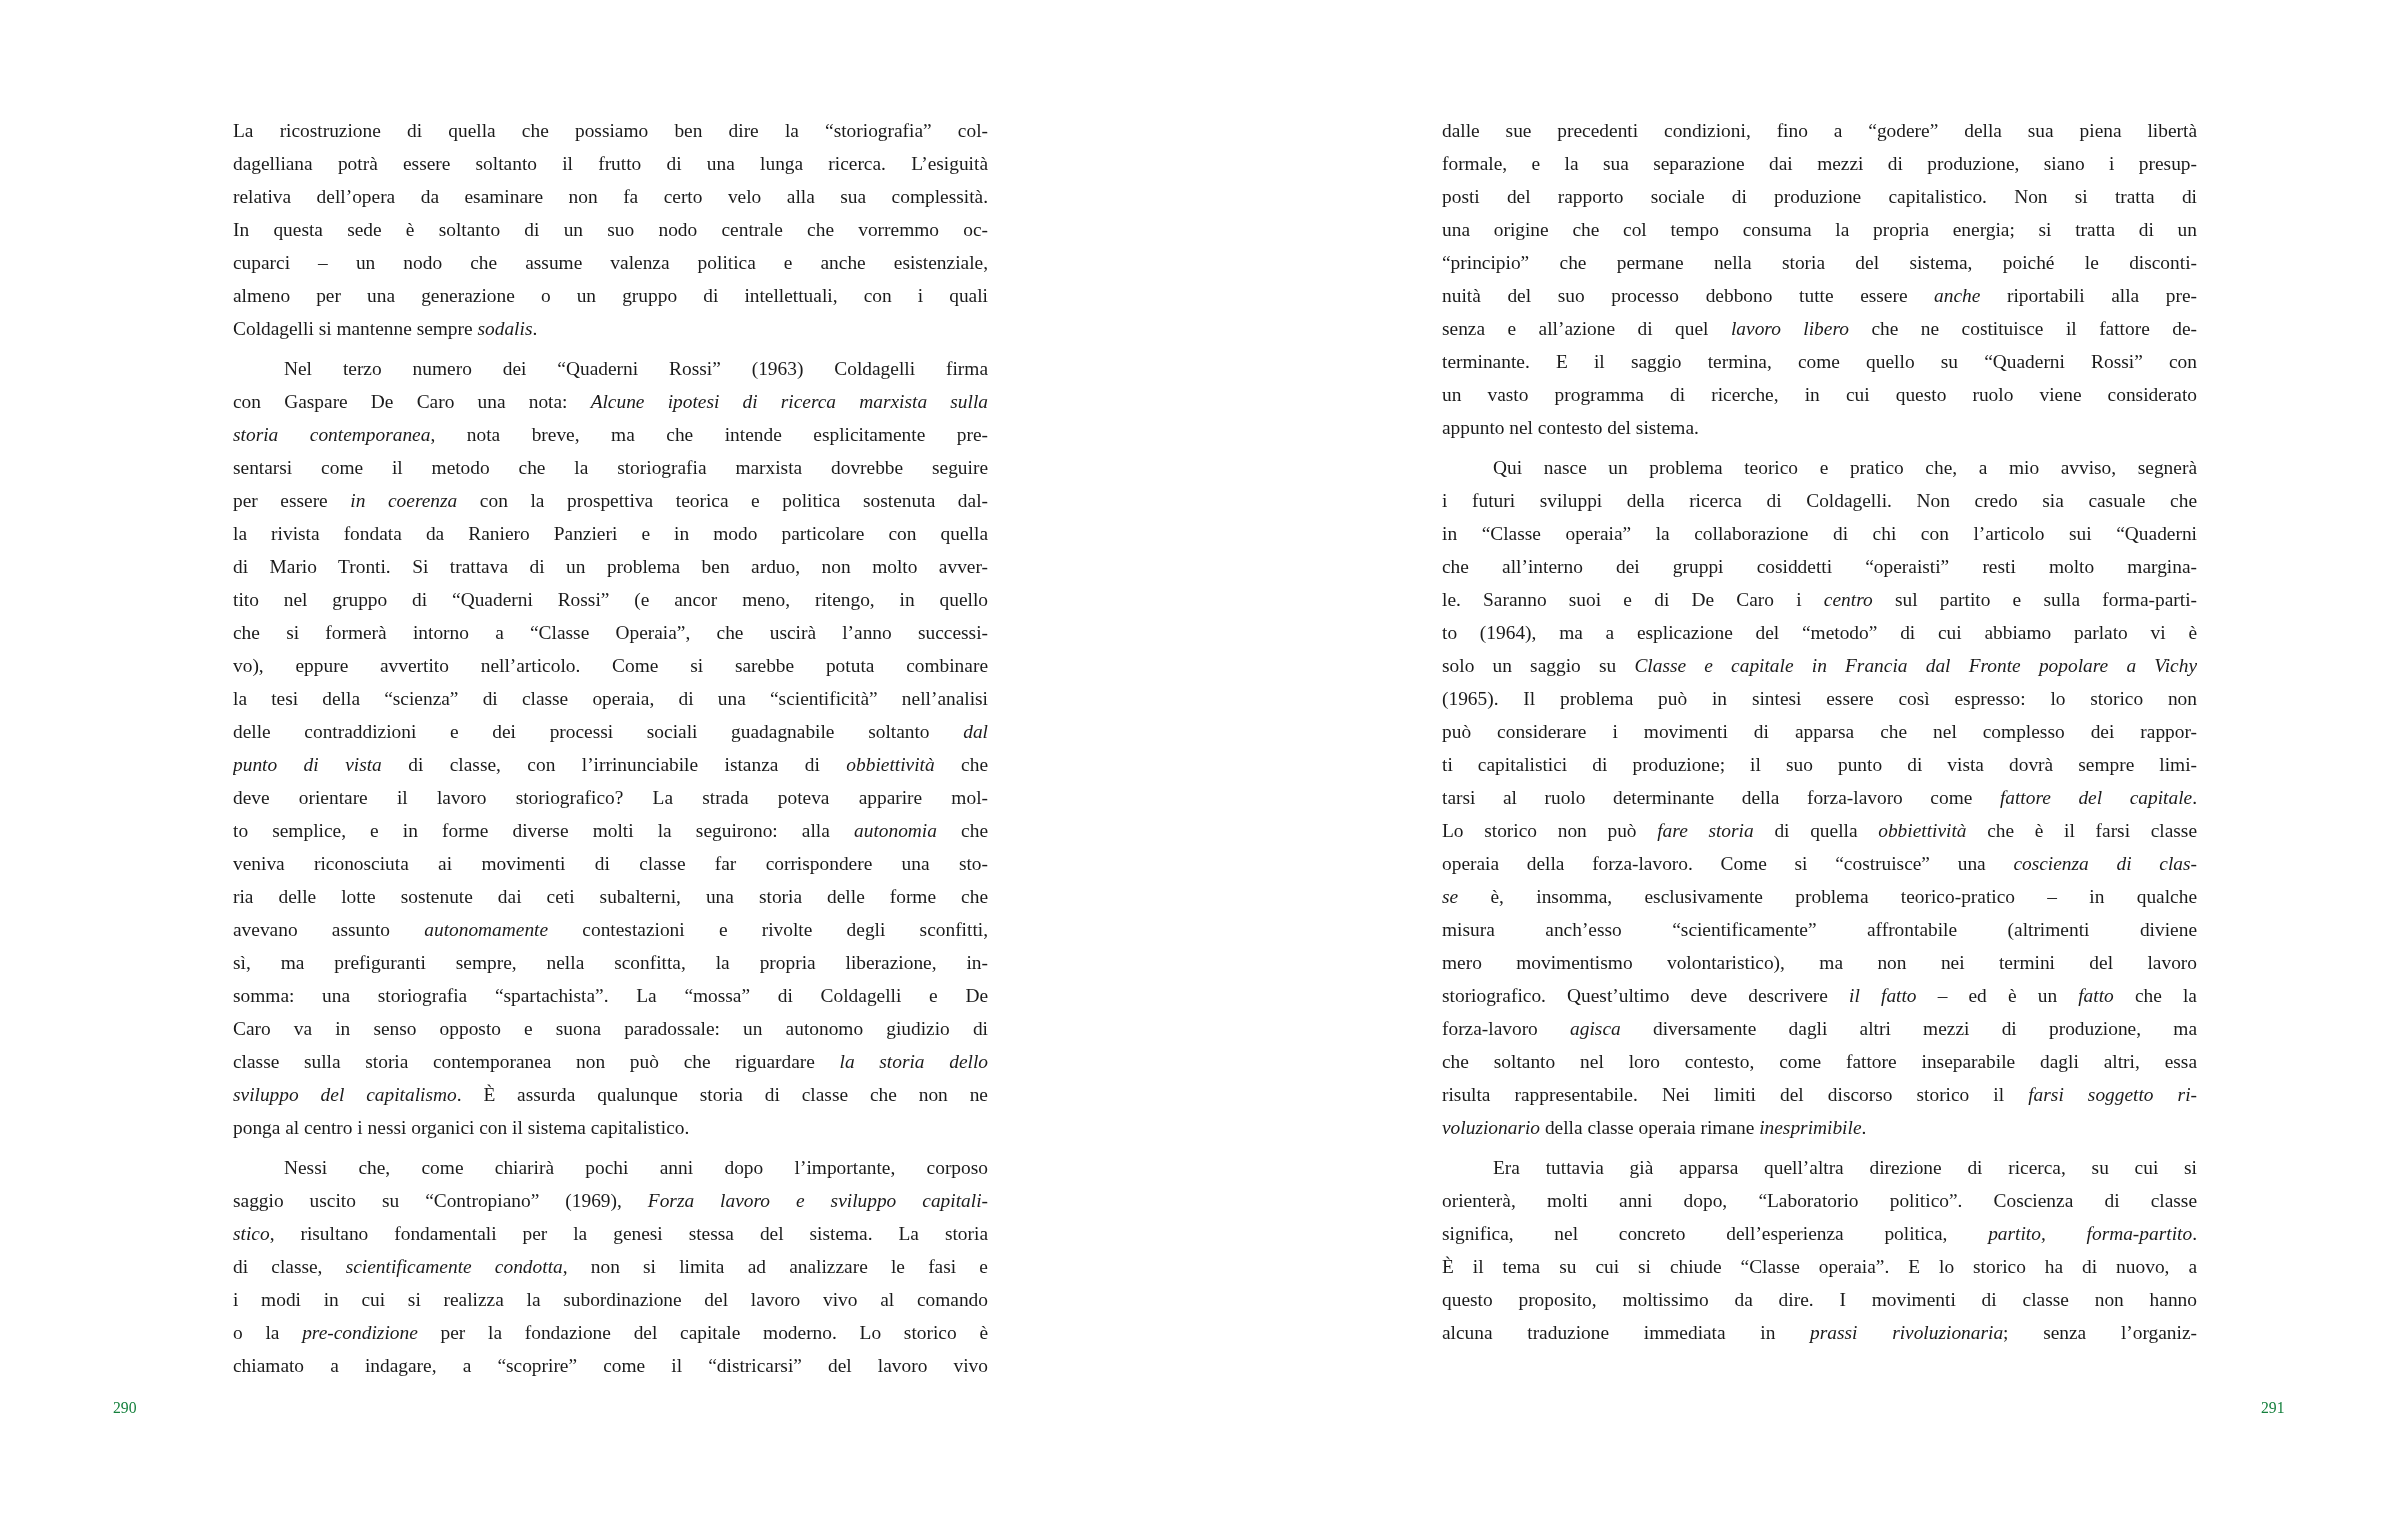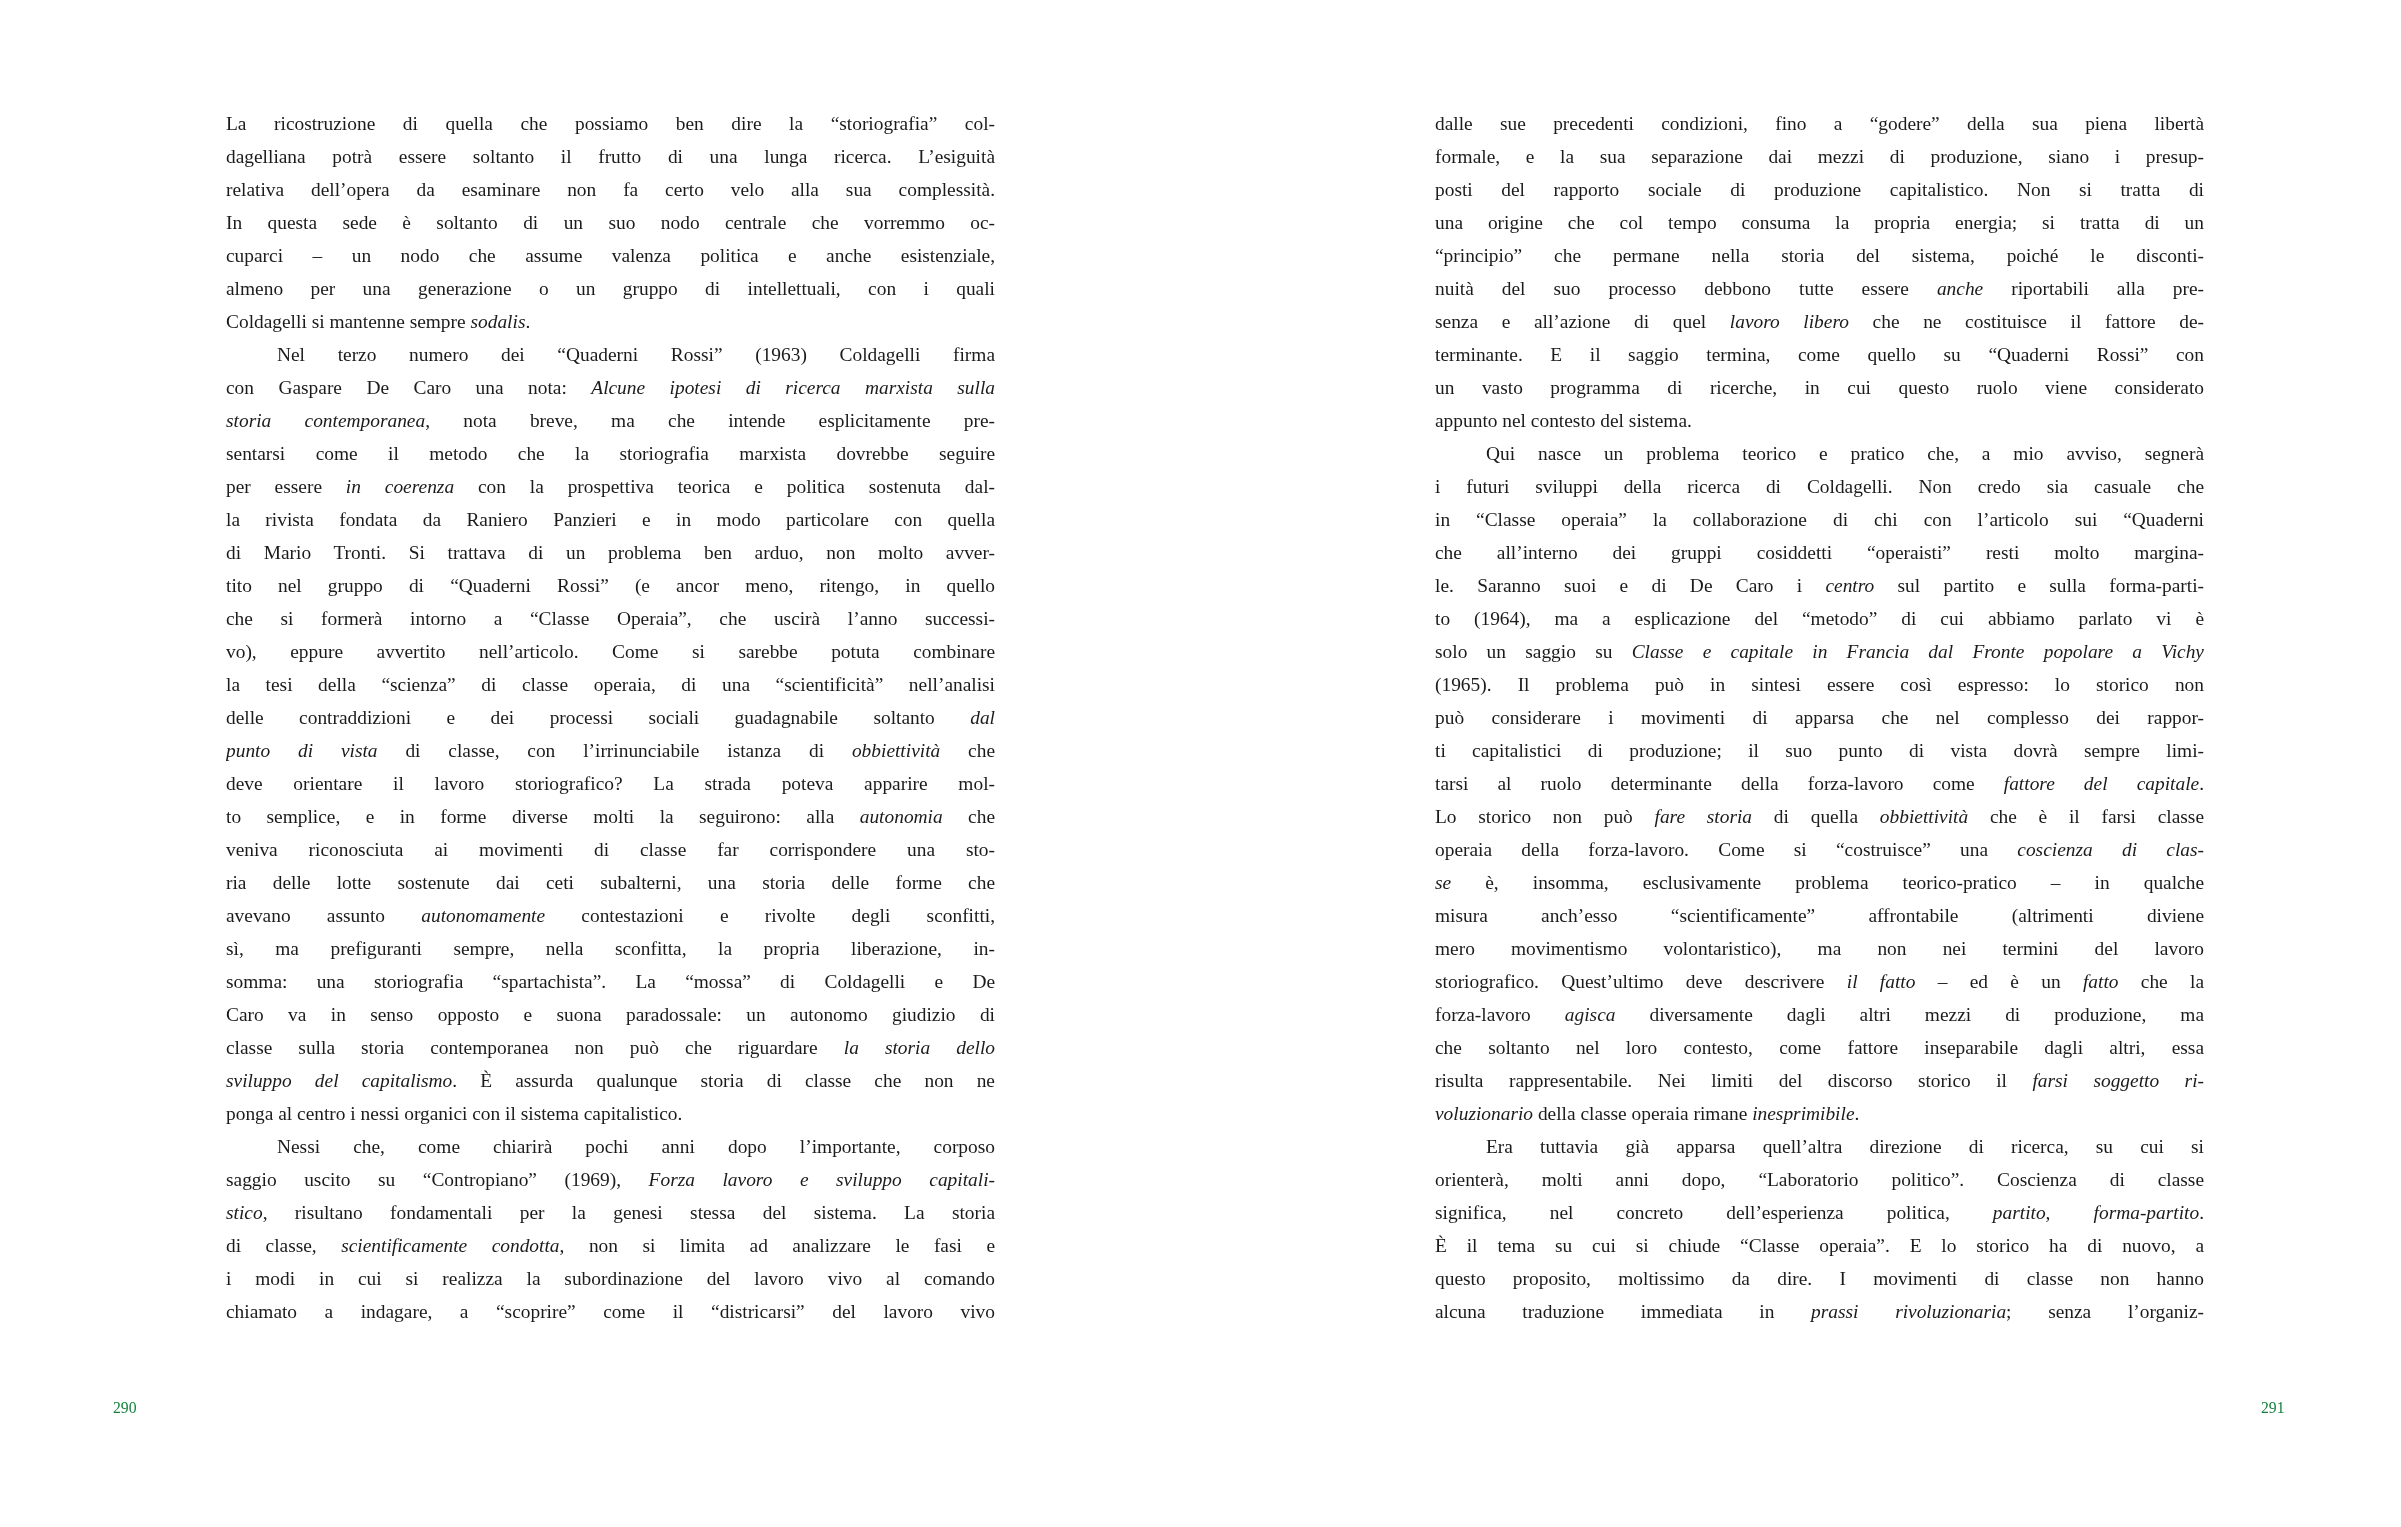--- a/index.html
+++ b/index.html
@@ -19,21 +19,21 @@
   .page-body {
     position: absolute;
     top: 107px;
     width: 769px;
     font-size: 19.4px;
     line-height: 33px;
   }
   .page-body.left  { left: 226px; }
   .page-body.right { left: 1435px; }
 
-  .para { margin: 0; padding: 0; }
+  .para { margin: 7px; padding: 0; }
 
   .line {
     height: 33px;
     overflow: hidden;
     text-align: justify;
     text-align-last: justify;
     white-space: normal;
   }
   .line.lastline {
     text-align: left;
@@ -93,20 +93,21 @@
         <div class="line">classe sulla storia contemporanea non può che riguardare <i>la storia dello</i></div>
         <div class="line"><i>sviluppo del capitalismo</i>. È assurda qualunque storia di classe che non ne</div>
         <div class="line lastline">ponga al centro i nessi organici con il sistema capitalistico.</div>
       </div>
       <div class="para indent">
         <div class="line">Nessi che, come chiarirà pochi anni dopo l’importante, corposo</div>
         <div class="line">saggio uscito su “Contropiano” (1969), <i>Forza lavoro e sviluppo capitali-</i></div>
         <div class="line"><i>stico</i>, risultano fondamentali per la genesi stessa del sistema. La storia</div>
         <div class="line">di classe, <i>scientificamente condotta</i>, non si limita ad analizzare le fasi e</div>
         <div class="line">i modi in cui si realizza la subordinazione del lavoro vivo al comando</div>
+        <div class="line">o la <i>pre-condizione</i> per la fondazione del capitale moderno. Lo storico è</div>
         <div class="line">chiamato a indagare, a “scoprire” come il “districarsi” del lavoro vivo</div>
       </div>
     </div>
 
   <div class="page-body right">
       <div class="para">
         <div class="line">dalle sue precedenti condizioni, fino a “godere” della sua piena libertà</div>
         <div class="line">formale, e la sua separazione dai mezzi di produzione, siano i presup-</div>
         <div class="line">posti del rapporto sociale di produzione capitalistico. Non si tratta di</div>
         <div class="line">una origine che col tempo consuma la propria energia; si tratta di un</div>

